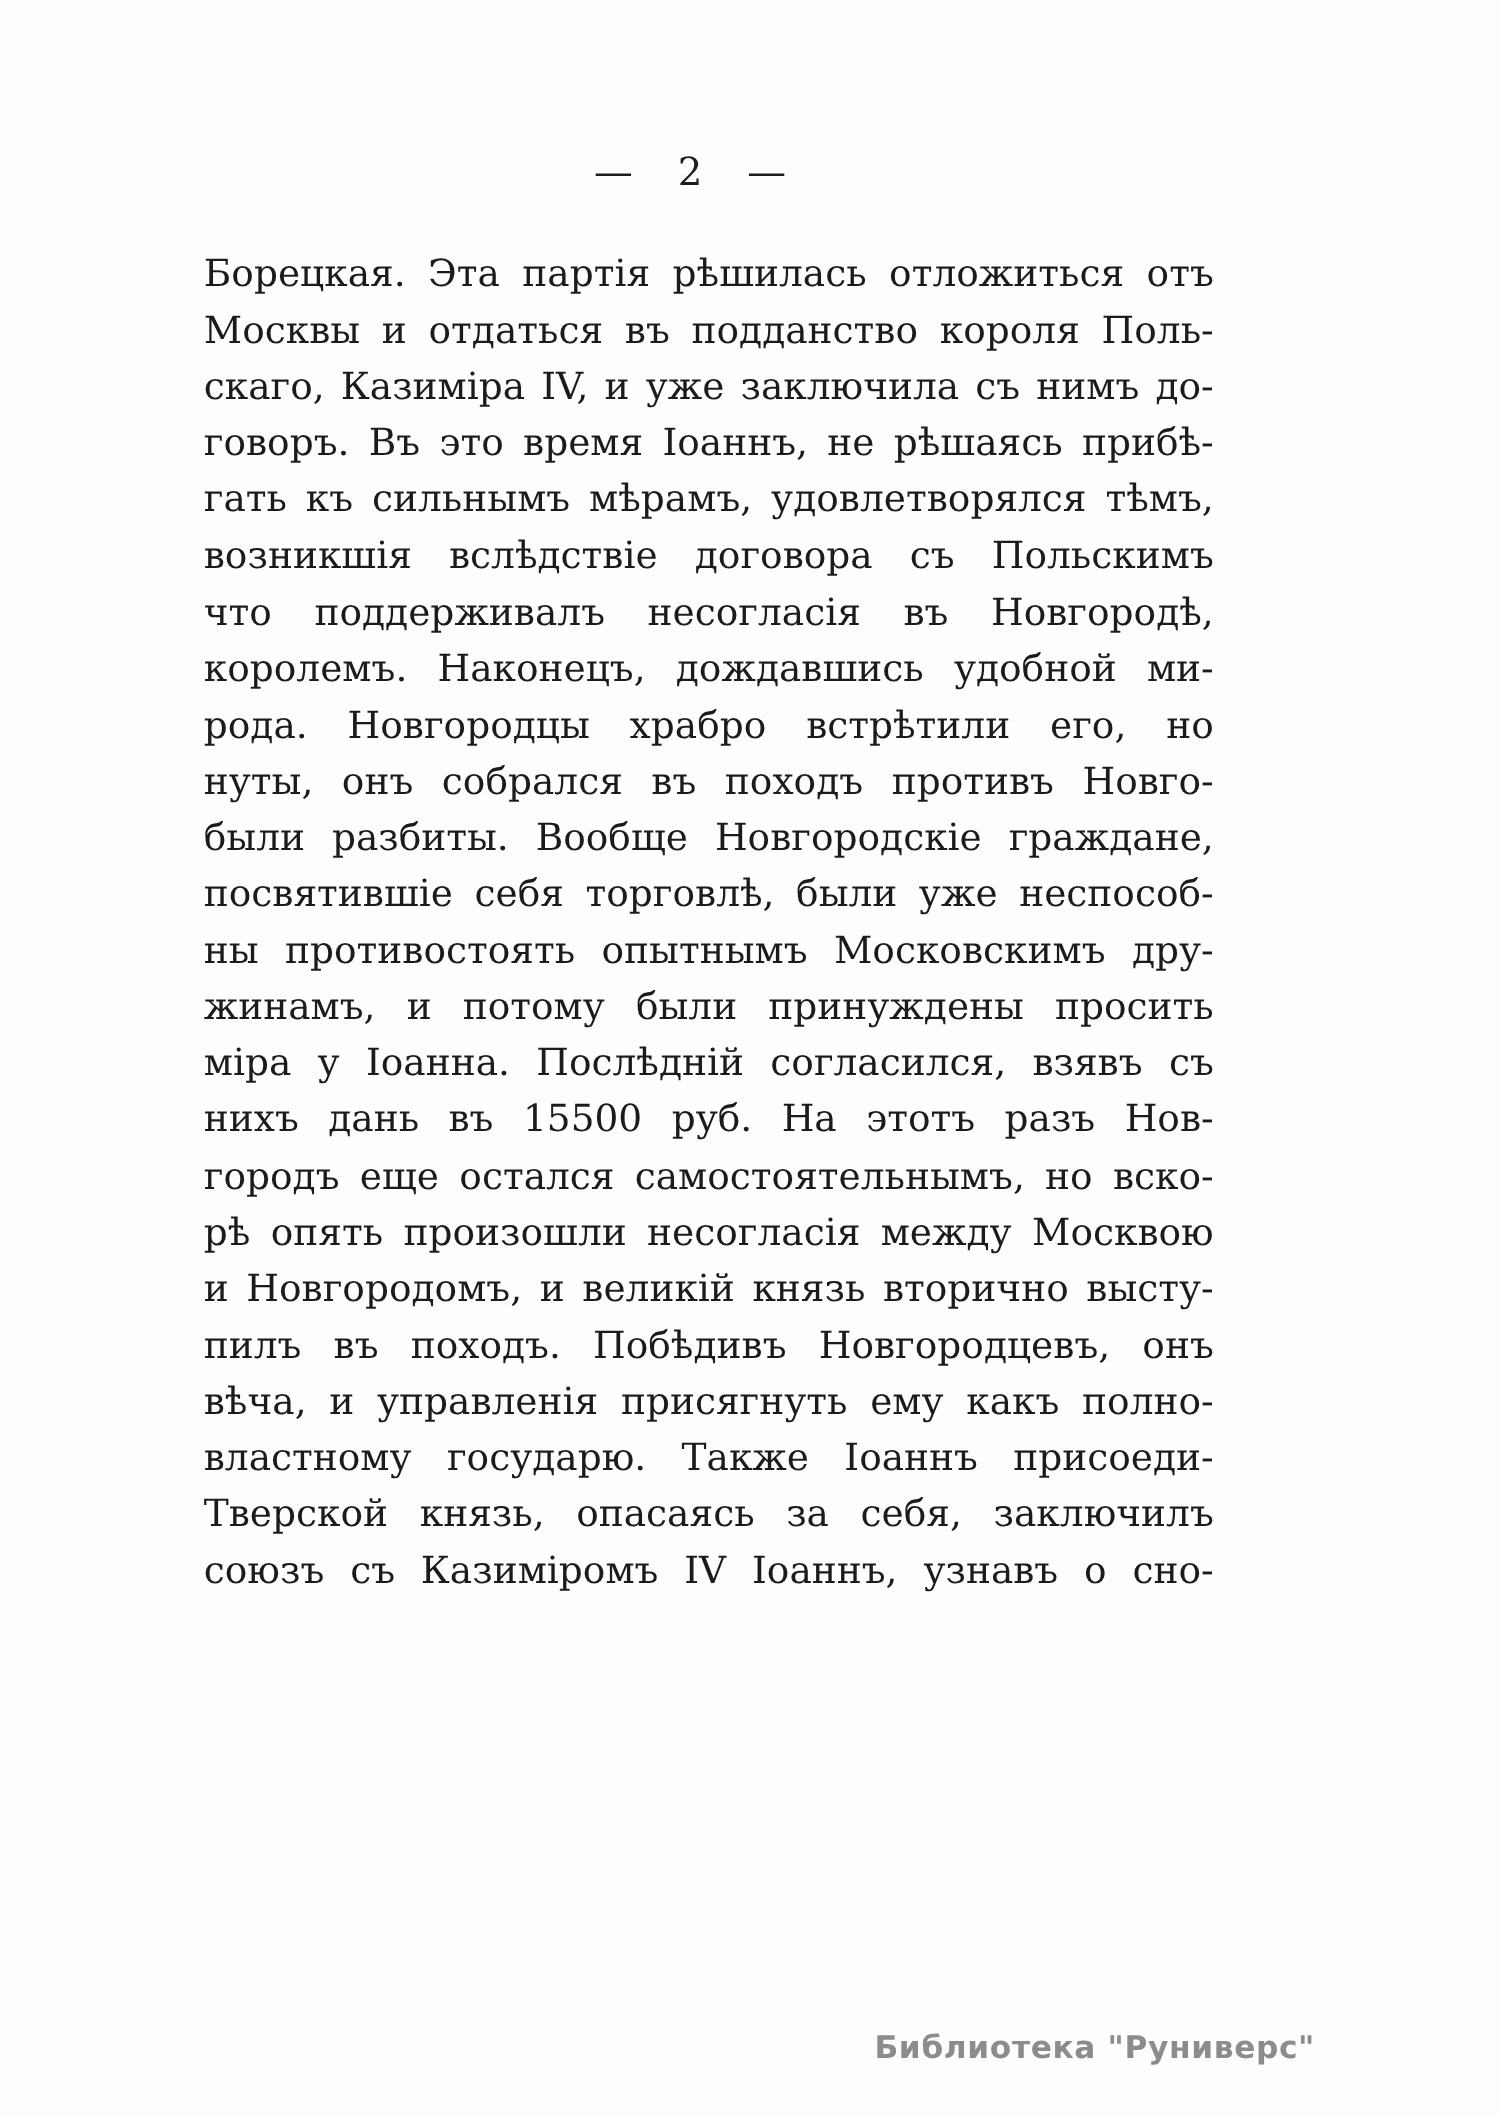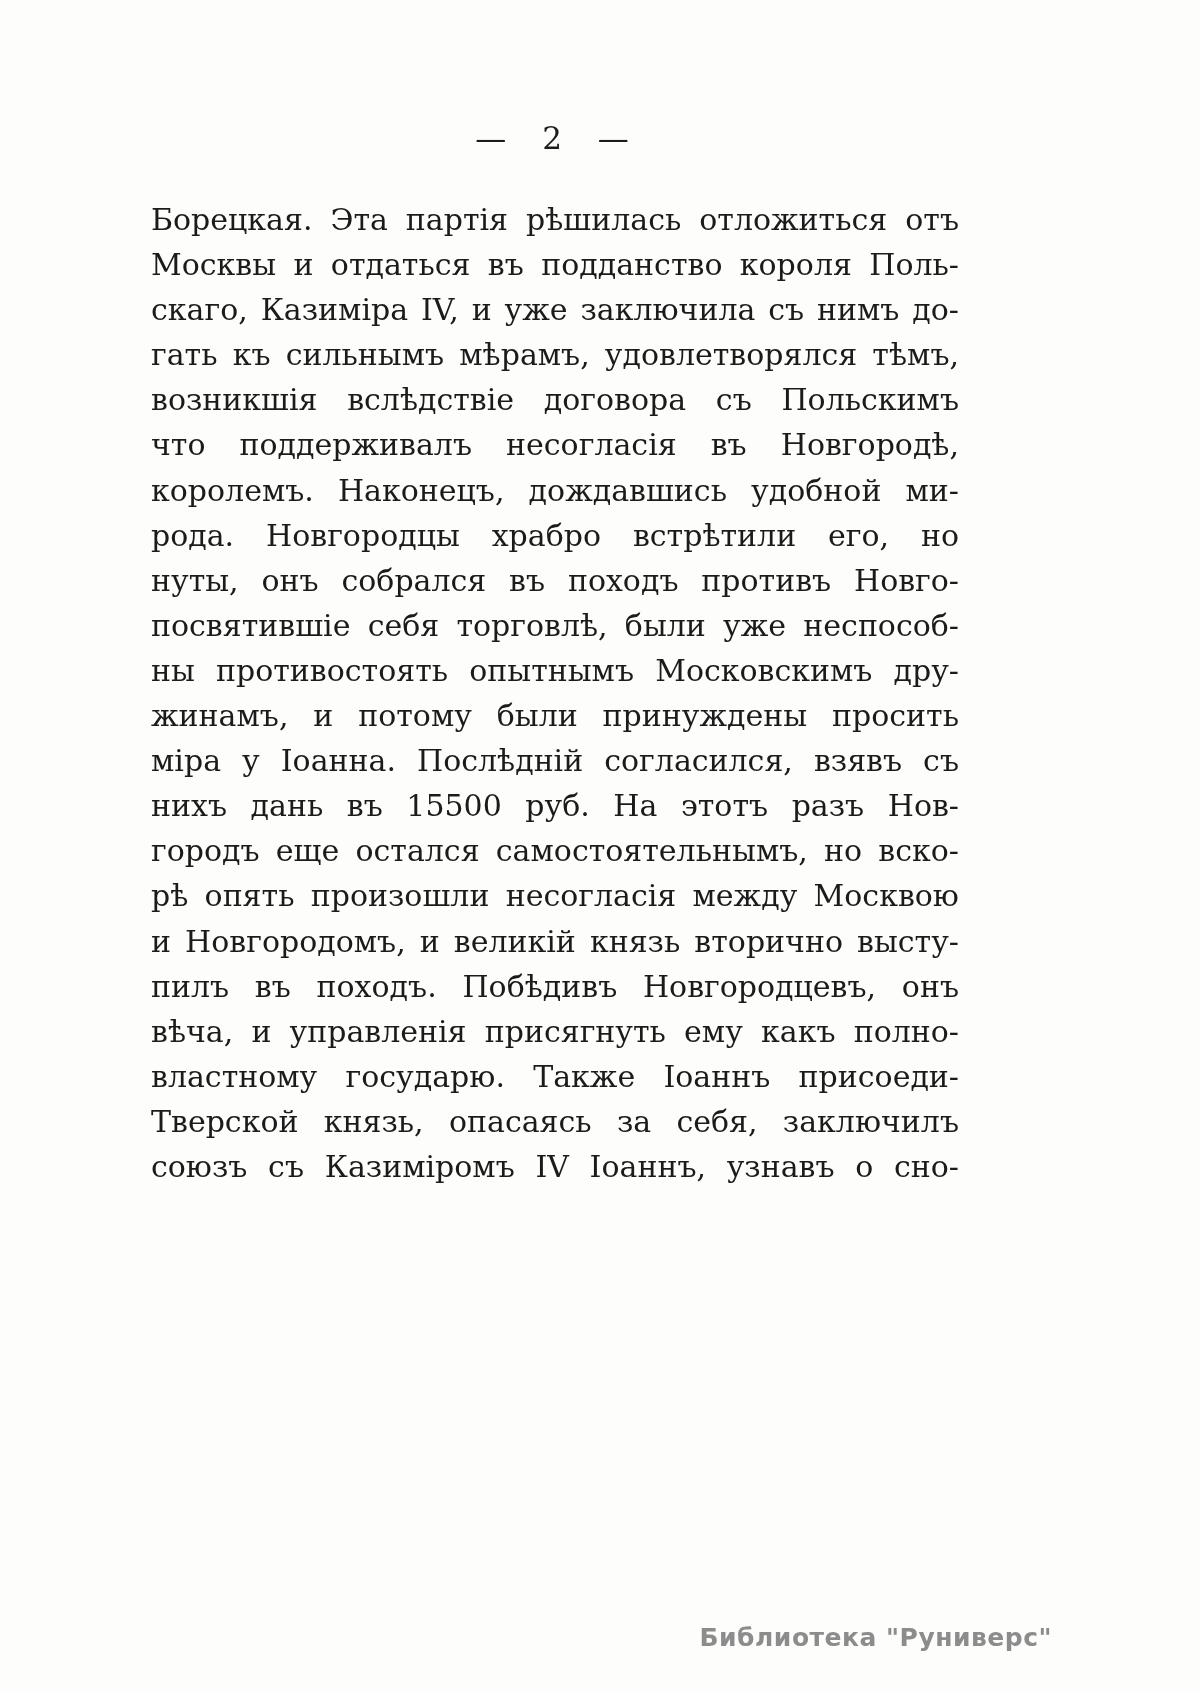--- a/index.html
+++ b/index.html
@@ -21,21 +21,21 @@
     width: 1110px;
     text-align: center;
     font-size: 31px;
     color: #1c1c1c;
     letter-spacing: 6px;
     word-spacing: 14px;
   }
   .text-block {
     position: absolute;
     top: 197px;
-    left: 151px;
+    left: 163px;
     width: 808px;
     color: #1b1b1b;
   }
   .text-line {
     font-size: 30px;
     line-height: 45.1px;
     height: 45.1px;
     text-align: justify;
     text-align-last: justify;
     white-space: normal;
@@ -56,26 +56,28 @@
 <body>
 
 <div class="page">
 
   <div class="page-number">— 2 —</div>
 
   <div class="text-block">
     <div class="text-line">Борецкая. Эта партія рѣшилась отложиться отъ</div>
     <div class="text-line">Москвы и отдаться въ подданство короля Поль-</div>
     <div class="text-line">скаго, Казиміра IV, и уже заключила съ нимъ до-</div>
+    <div class="text-line">говоръ. Въ это время Іоаннъ, не рѣшаясь прибѣ-</div>
     <div class="text-line">гать къ сильнымъ мѣрамъ, удовлетворялся тѣмъ,</div>
     <div class="text-line">возникшія вслѣдствіе договора съ Польскимъ</div>
     <div class="text-line">что поддерживалъ несогласія въ Новгородѣ,</div>
     <div class="text-line">королемъ. Наконецъ, дождавшись удобной ми-</div>
     <div class="text-line">рода. Новгородцы храбро встрѣтили его, но</div>
     <div class="text-line">нуты, онъ собрался въ походъ противъ Новго-</div>
+    <div class="text-line">были разбиты. Вообще Новгородскіе граждане,</div>
     <div class="text-line">посвятившіе себя торговлѣ, были уже неспособ-</div>
     <div class="text-line">ны противостоять опытнымъ Московскимъ дру-</div>
     <div class="text-line">жинамъ, и потому были принуждены просить</div>
     <div class="text-line">міра у Іоанна. Послѣдній согласился, взявъ съ</div>
     <div class="text-line">нихъ дань въ 15500 руб. На этотъ разъ Нов-</div>
     <div class="text-line">городъ еще остался самостоятельнымъ, но вско-</div>
     <div class="text-line">рѣ опять произошли несогласія между Москвою</div>
     <div class="text-line">и Новгородомъ, и великій князь вторично высту-</div>
     <div class="text-line">пилъ въ походъ. Побѣдивъ Новгородцевъ, онъ</div>
     <div class="text-line">вѣча, и управленія присягнуть ему какъ полно-</div>

